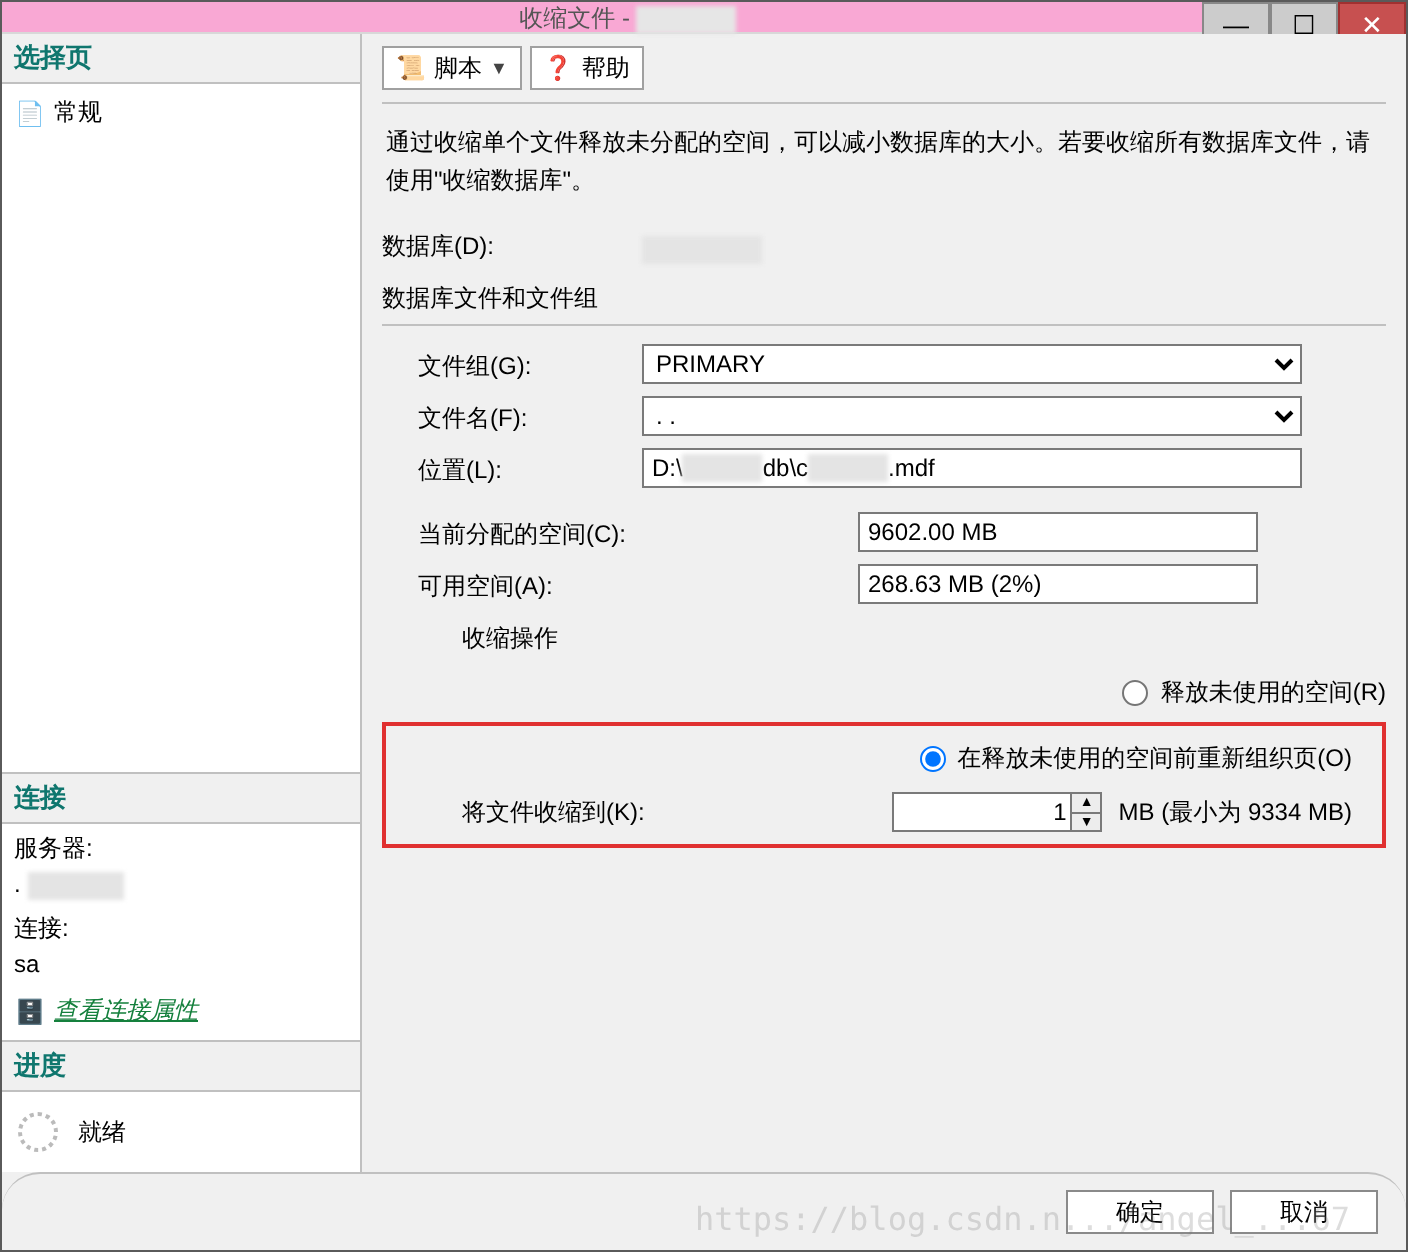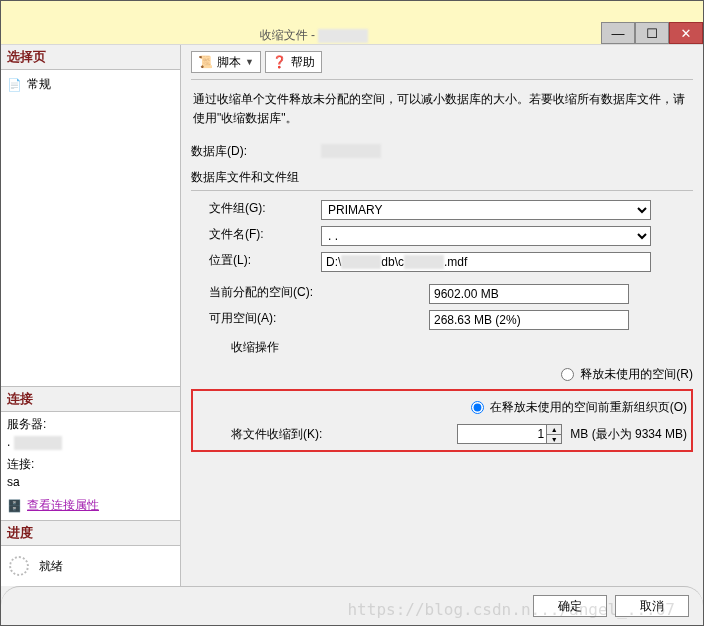--- a/index.html
+++ b/index.html
@@ -13,24 +13,24 @@
   .window {
     width: 704px;
     height: 626px;
     background: #f0f0f0;
     border: 1px solid #5a5a5a;
     position: relative;
     display: flex;
     flex-direction: column;
   }
   .titlebar {
-    height: 44px;
-    background: #fef9c3;
-    display: flex;
-    align-items: flex-end;
+    height: 16px;
+    background: #f9a8d4;
+    display: flex;
+    align-items: flex-start;
     border-bottom: 1px solid #d8d8d8;
   }
   .titlebar-center {
     flex: 1;
     text-align: center;
     color: #555;
   }
   .titlebar-btns { display: flex; }
   .titlebar-btn {
     width: 34px;
@@ -60,21 +60,21 @@
   .sidebar {
     width: 180px;
     background: #f0f0f0;
     border-right: 1px solid #c0c0c0;
     display: flex;
     flex-direction: column;
   }
   .sb-section { border-bottom: 1px solid #c0c0c0; }
   .sb-header {
     background: #f0f0f0;
-    color: #7f1d1d;
+    color: #0f766e;
     font-weight: bold;
     padding: 3px 6px;
     border-bottom: 1px solid #c0c0c0;
     font-size: 13px;
   }
   .sb-body {
     background: #fff;
     padding: 4px 6px;
     min-height: 24px;
   }
@@ -82,21 +82,21 @@
     display: flex;
     align-items: center;
     gap: 4px;
     padding: 2px 0;
   }
   .sb-icon {
     width: 16px; height: 16px;
     display: inline-flex; align-items: center; justify-content: center;
     font-size: 12px;
   }
-  .sb-link { color: #a21caf; text-decoration: underline; cursor: pointer; }
+  .sb-link { color: #15803d; text-decoration: underline; cursor: pointer; font-style: italic; }
   .sb-fill { flex: 1; background: #fff; }
   .sb-spinner {
     width: 20px; height: 20px;
     border: 2px dotted #bbb;
     border-radius: 50%;
   }
   .content {
     flex: 1;
     display: flex;
     flex-direction: column;
@@ -121,21 +121,21 @@
     height: 22px;
   }
   .dropdown-arrow { font-size: 9px; color: #444; }
   .desc {
     border-top: 1px solid #c0c0c0;
     padding: 10px 2px 12px 2px;
     line-height: 1.6;
   }
   .form-row {
     display: flex;
-    align-items: flex-start;
+    align-items: flex-end;
     padding: 3px 0;
   }
   .form-row .label {
     width: 130px;
   }
   .form-row.indent .label { width: 112px; }
   .form-row .value-text { color: #333; }
   .redact {
     display: inline-block;
     height: 14px;
@@ -182,21 +182,21 @@
   .radio-row {
     display: flex;
     align-items: center;
     gap: 6px;
     padding: 4px 0 4px 16px;
     justify-content: flex-end;
   }
   input[type=radio] { margin: 0; }
   .highlight-box {
     border: 2px solid #e03030;
-    padding: 4px 4px 6px 4px;
+    padding: 4px 15px 6px 4px;
     margin: 2px 0;
   }
   .shrink-to-row {
     display: flex;
     align-items: center;
     padding: 4px 0 0 34px;
     gap: 8px;
   }
   .num-wrap {
     display: flex;

